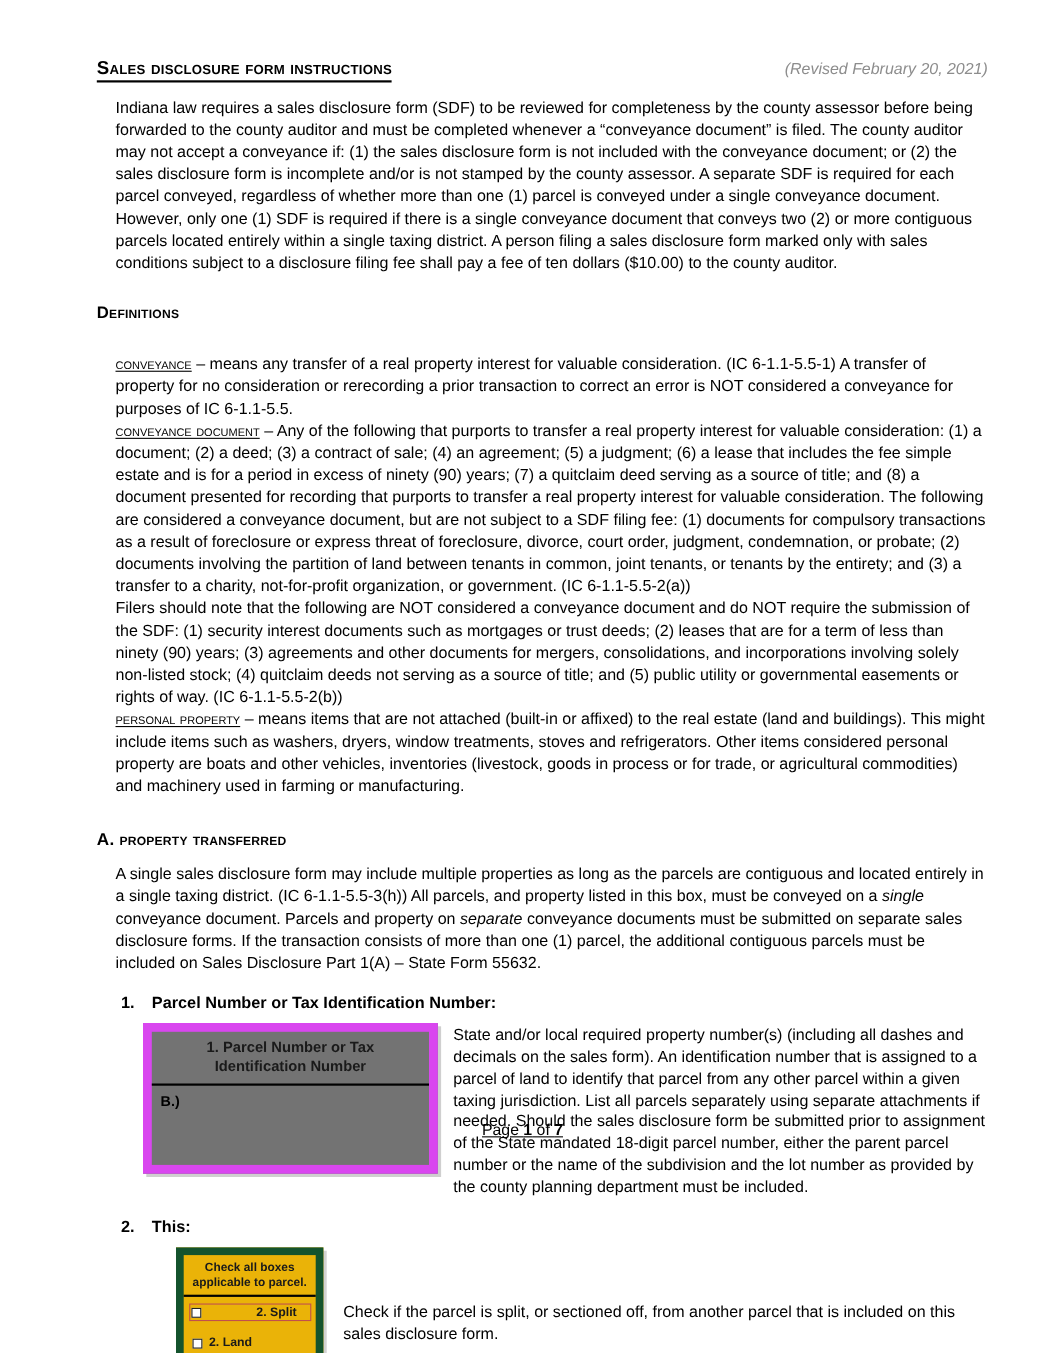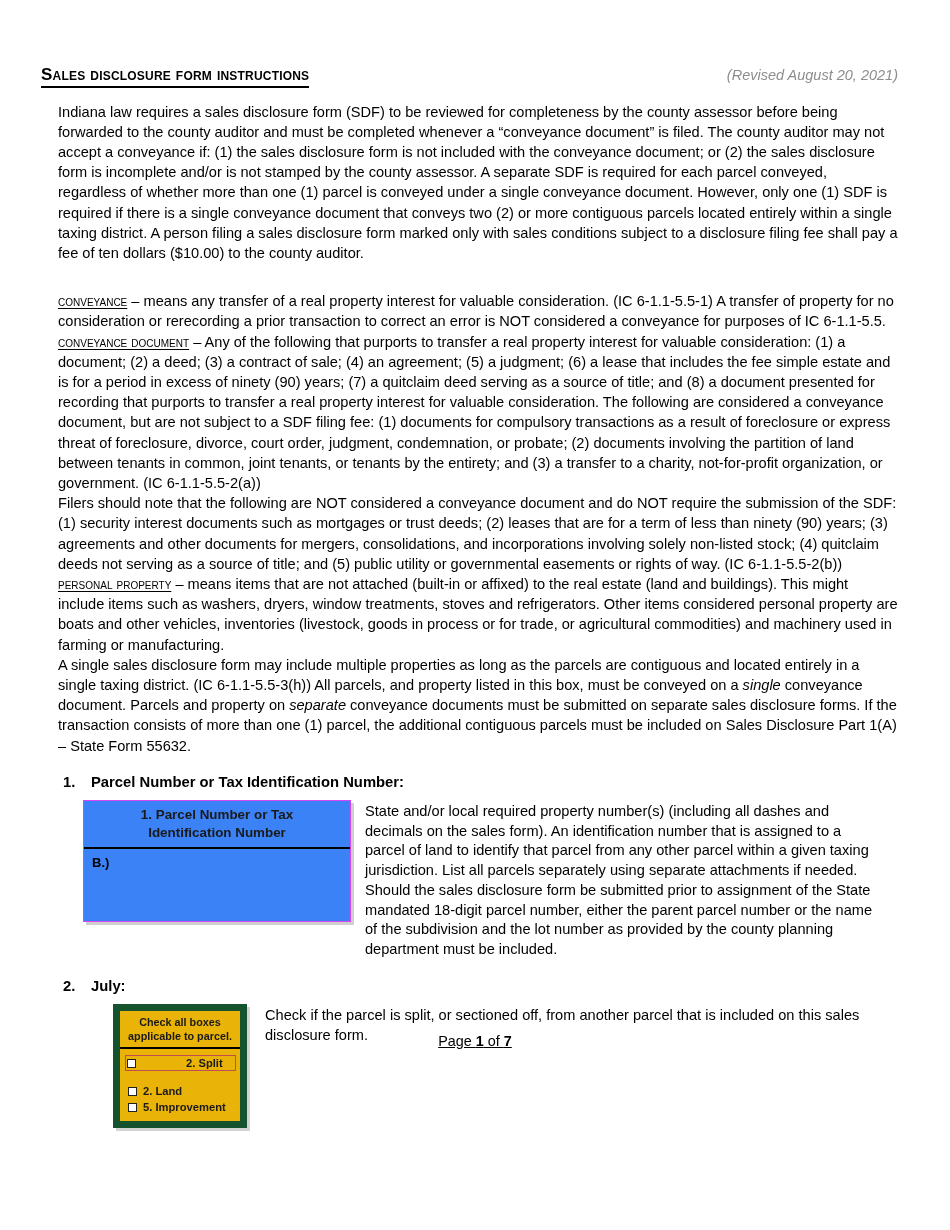--- a/index.html
+++ b/index.html
@@ -8,24 +8,24 @@
     width: 950px;
     height: 1230px;
     background: #ffffff;
     font-family: "Liberation Sans", sans-serif;
     color: #000000;
     position: relative;
     overflow: hidden;
   }
   .page {
     position: absolute;
-    left: 0; top: 13px;
+    left: 0; top: 0;
     width: 950px;
     height: 1060px;
-    padding: 52px 52px 0 41px;
+    padding: 52px 52px 0 88px;
   }
 
   
   .doc-header {
     display: flex;
     align-items: baseline;
     justify-content: space-between;
     margin-bottom: 14px;
   }
   .doc-title {
@@ -98,22 +98,22 @@
   }
   .fig-row .desc {
     font-size: 14.6px;
     line-height: 1.355;
     padding-top: 2px;
   }
 
   
   .parcel-fig { width: 268px; flex: 0 0 268px; margin-left: 42px; margin-right: 14px; }
   .form-box {
-    border: 1px solid #d946ef;
-    background: #3b82f6;
+    border: 8px solid #d946ef;
+    background: #737373;
     box-shadow: 3px 3px 0 0 #cfcfcf;
     position: relative;
   }
   .form-box .fb-head {
     border-bottom: 2px solid #000;
     text-align: center;
     font-weight: bold;
     font-size: 13.4px;
     line-height: 1.32;
     padding: 5px 14px 6px 14px;
@@ -162,21 +162,21 @@
     margin: 1px 0 12px -1px;
     gap: 44px;
   }
   .chk-row .sq {
     width: 9px; height: 9px;
     border: 1.4px solid #222;
     margin-right: 6px;
     flex: 0 0 9px;
     background: #fff;
   }
-  .split-desc { width: 630px; padding-top: 14px; }
+  .split-desc { width: 630px; padding-top: 14px; margin-top: 48px; }
 
   
   .footer {
     position: absolute;
     left: 0;
     bottom: 24px;
     width: 950px;
     text-align: center;
     font-size: 14.4px;
     text-decoration: underline;
@@ -185,44 +185,46 @@
 
   i.em { font-style: italic; }
 </style>
 </head>
 <body>
 
 <div class="page">
 
   <div class="doc-header">
     <div class="doc-title">Sales Disclosure Form Instructions</div>
-    <div class="doc-revised">(Revised August 20, 2021)</div>
+    <div class="doc-revised">(Revised February 20, 2021)</div>
   </div>
 
   <p class="body-para intro">Indiana law requires a sales disclosure form (SDF) to be reviewed for completeness by the county assessor before being forwarded to the county auditor and must be completed whenever a “conveyance document” is filed. The county auditor may not accept a conveyance if: (1) the sales disclosure form is not included with the conveyance document; or (2) the sales disclosure form is incomplete and/or is not stamped by the county assessor.  A separate SDF is required for each parcel conveyed, regardless of whether more than one (1) parcel is conveyed under a single conveyance document.  However, only one (1) SDF is required if there is a single conveyance document that conveys two (2) or more contiguous parcels located entirely within a single taxing district. A person filing a sales disclosure form marked only with sales conditions subject to a disclosure filing fee shall pay a fee of ten dollars ($10.00) to the county auditor.</p>
 
+  <div class="section-head">Definitions</div>
 
   <div class="definitions">
 
     <p class="body-para def-block">
       <span class="def-term">Conveyance</span><span> – means any transfer of a real property interest for valuable consideration. (IC 6-1.1-5.5-1) A transfer of property for no consideration or rerecording a prior transaction to correct an error is NOT considered a conveyance for purposes of IC 6-1.1-5.5.</span>
     </p>
 
     <p class="body-para def-block">
       <span class="def-term">Conveyance Document</span><span> – Any of the following that purports to transfer a real property interest for valuable consideration: (1) a document; (2) a deed; (3) a contract of sale; (4) an agreement; (5) a judgment; (6) a lease that includes the fee simple estate and is for a period in excess of ninety (90) years; (7) a quitclaim deed serving as a source of title; and (8) a document presented for recording that purports to transfer a real property interest for valuable consideration.  The following are considered a conveyance document, but are not subject to a SDF filing fee: (1) documents for compulsory transactions as a result of foreclosure or express threat of foreclosure, divorce, court order, judgment, condemnation, or probate; (2) documents involving the partition of land between tenants in common, joint tenants, or tenants by the entirety; and (3) a transfer to a charity, not-for-profit organization, or government. (IC 6-1.1-5.5-2(a))</span>
     </p>
 
     <p class="body-para def-block">Filers should note that the following are NOT considered a conveyance document and do NOT require the submission of the SDF: (1) security interest documents such as mortgages or trust deeds; (2) leases that are for a term of less than ninety (90) years; (3) agreements and other documents for mergers, consolidations, and incorporations involving solely non-listed stock; (4) quitclaim deeds not serving as a source of title; and (5) public utility or governmental easements or rights of way. (IC 6-1.1-5.5-2(b))</p>
 
     <p class="body-para def-block">
       <span class="def-term">Personal Property</span><span> – means items that are not attached (built-in or affixed) to the real estate (land and buildings). This might include items such as washers, dryers, window treatments, stoves and refrigerators. Other items considered personal property are boats and other vehicles, inventories (livestock, goods in process or for trade, or agricultural commodities) and machinery used in farming or manufacturing.</span>
     </p>
 
   </div>
 
+  <div class="section-head lettered">A. Property Transferred</div>
 
   <p class="body-para propA"><span>A single sales disclosure form may include multiple properties as long as the parcels are contiguous and located entirely in a single taxing district. (IC 6-1.1-5.5-3(h)) All parcels, and property listed in this box, must be conveyed on a </span><i class="em">single</i><span> conveyance document. Parcels and property on </span><i class="em">separate</i><span> conveyance documents must be submitted on separate sales disclosure forms. If the transaction consists of more than one (1) parcel, the additional contiguous parcels must be included on Sales Disclosure Part 1(A) – State Form 55632.</span></p>
 
   <div class="num-item">
     <span class="num">1.</span>
     <span class="lbl">Parcel Number or Tax Identification Number:</span>
   </div>
 
   <div class="fig-row">
     <div class="parcel-fig">
@@ -231,21 +233,21 @@
         <div class="fb-body">
           <span>B.)</span>
         </div>
       </div>
     </div>
     <div class="desc parcel-desc">State and/or local required property number(s) (including all dashes and decimals on the sales form). An identification number that is assigned to a parcel of land to identify that parcel from any other parcel within a given taxing jurisdiction. List all parcels separately using separate attachments if needed.  Should the sales disclosure form be submitted prior to assignment of the State mandated 18-digit parcel number, either the parent parcel number or the name of the subdivision and the lot number as provided by the county planning department must be included.</div>
   </div>
 
   <div class="num-item">
     <span class="num">2.</span>
-    <span class="lbl">July:</span>
+    <span class="lbl">This:</span>
   </div>
 
   <div class="fig-row">
     <div class="split-fig">
       <div class="chk-box">
         <div class="cb-head">Check all boxes applicable to parcel.</div>
         <div class="cb-list">
           <div class="chk-row highlight">
             <span class="sq"></span>
             <span>2. Split</span>

